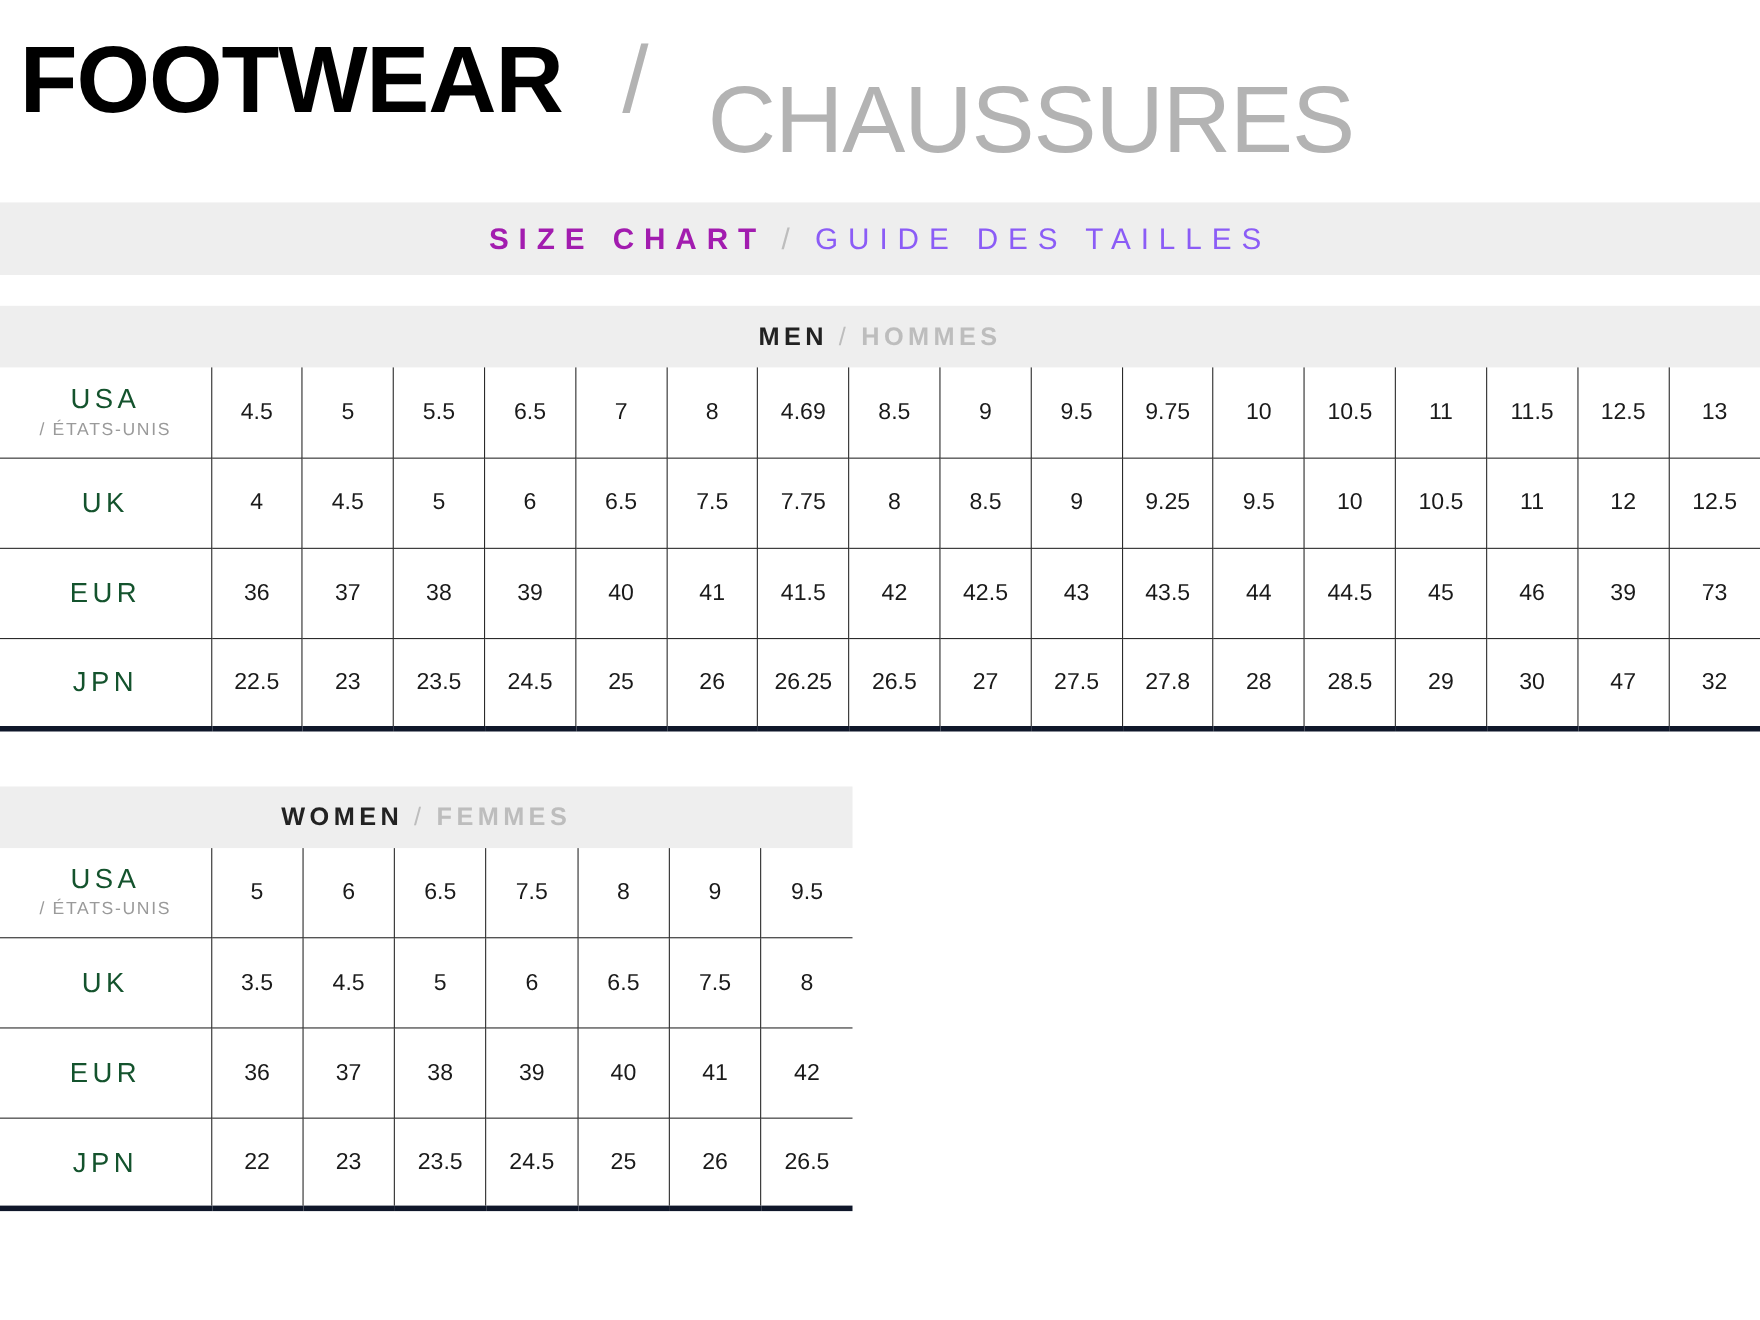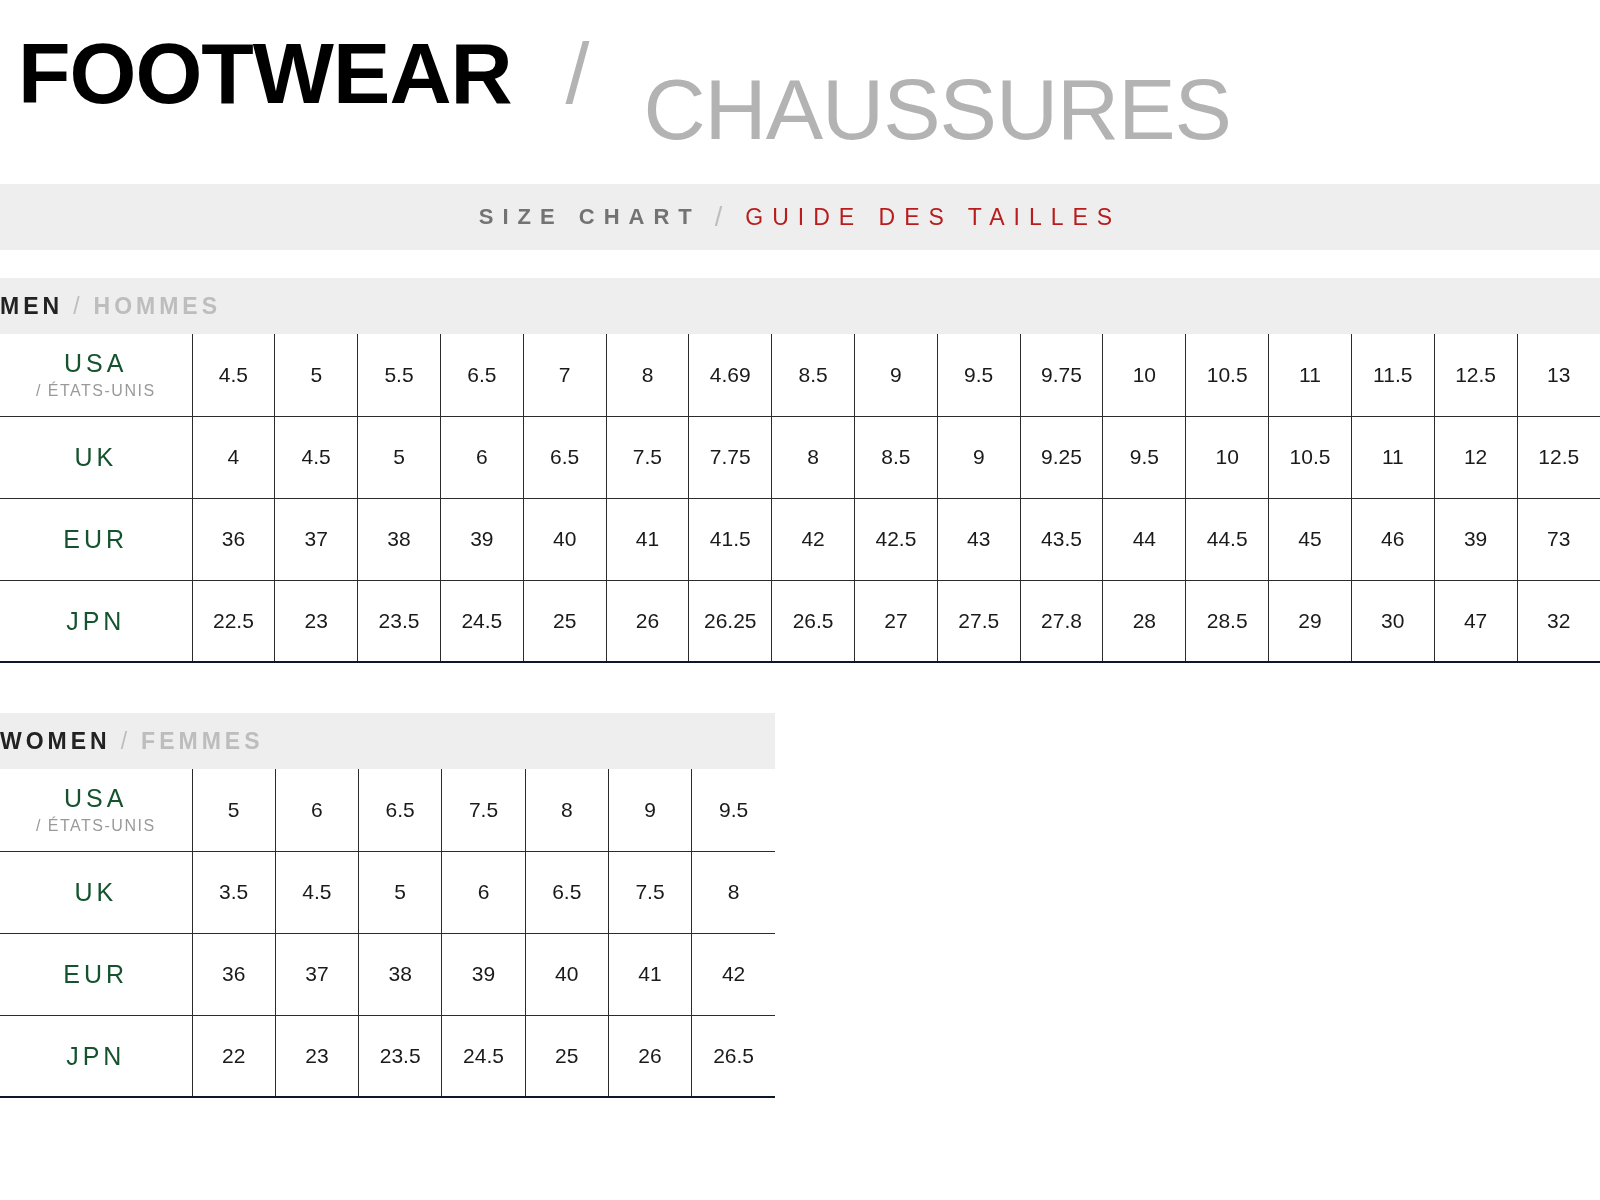--- a/index.html
+++ b/index.html
@@ -51,45 +51,46 @@
   
   .band-sub {
     background: #eeeeee;
     height: 66px;
     display: flex;
     align-items: center;
     justify-content: center;
     margin-top: 22px;
   }
   .sub-main {
-    font-size: 22px;
+    font-size: 27px;
     font-weight: 700;
     letter-spacing: 9px;
-    color: #737373;
+    color: #a21caf;
   }
   .sub-sep {
     font-size: 27px;
     font-weight: 400;
     color: #bdbdbd;
     letter-spacing: 9px;
     margin: 0 14px;
   }
   .sub-alt {
-    font-size: 23px;
+    font-size: 27px;
     font-weight: 400;
     letter-spacing: 9px;
-    color: #b91c1c;
+    color: #8b5cf6;
   }
 
   
   .band-section {
     background: #eeeeee;
     height: 56px;
     display: flex;
     align-items: center;
+    justify-content: center;
   }
   .band-section.men { width: 100%; margin-top: 28px; }
   .band-section.women { width: 775px; margin-top: 0; }
   .sec-main {
     font-size: 23px;
     font-weight: 700;
     letter-spacing: 4px;
     color: #222222;
   }
   .sec-sep {
@@ -117,21 +118,21 @@
     border-bottom: 1px solid #2b2b2b;
     border-right: 1px solid #2b2b2b;
     height: 82px;
     text-align: center;
     vertical-align: middle;
     font-size: 21px;
     font-weight: 400;
     color: #1a1a1a;
   }
   table.size-table tr td:last-child { border-right: none; }
-  table.size-table tr:last-child td { border-bottom: 2px solid #0f172a; }
+  table.size-table tr:last-child td { border-bottom: 5px solid #0f172a; }
 
   td.rowlabel {
     border-right: 1px solid #2b2b2b;
     text-align: center;
     padding: 0 8px;
     width: 192px;
   }
   .lab-main {
     font-size: 25px;
     letter-spacing: 4px;

